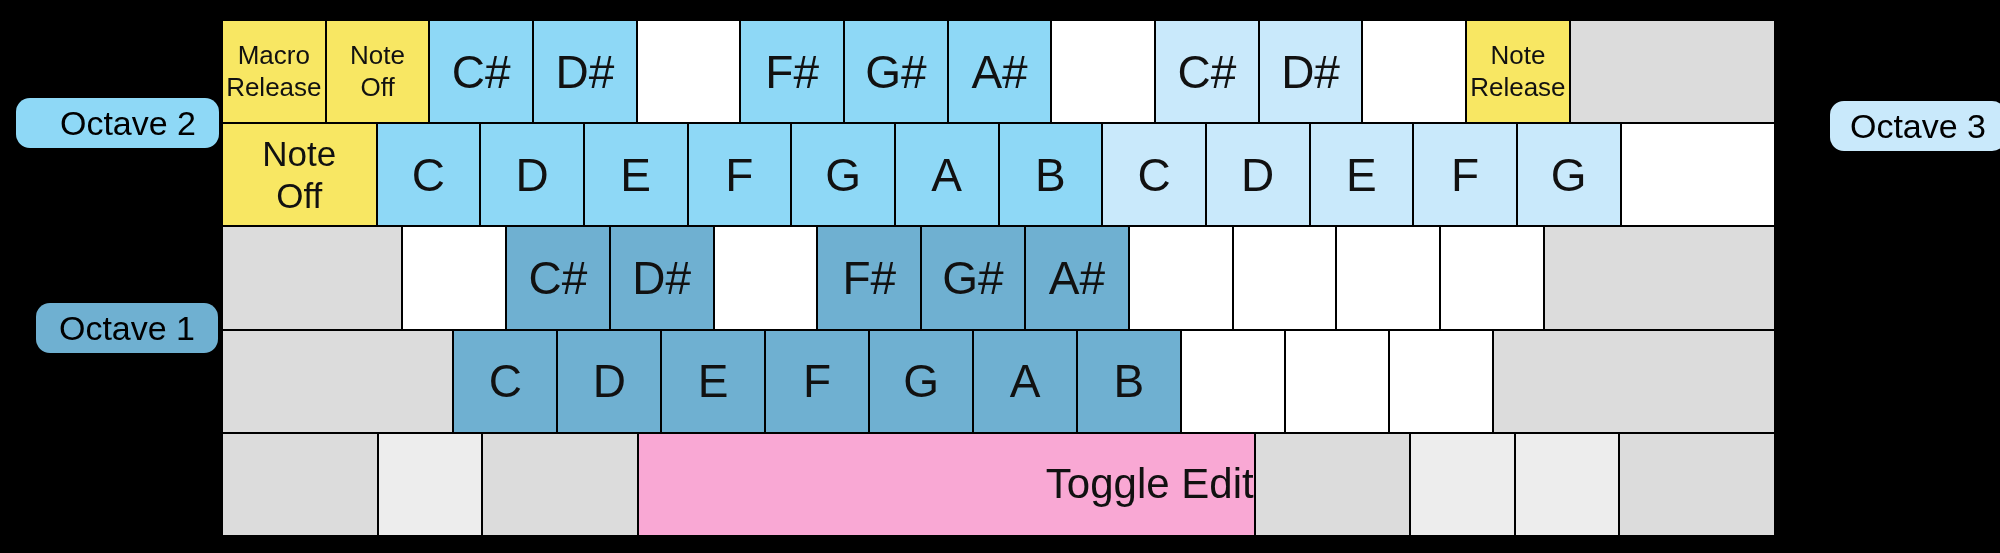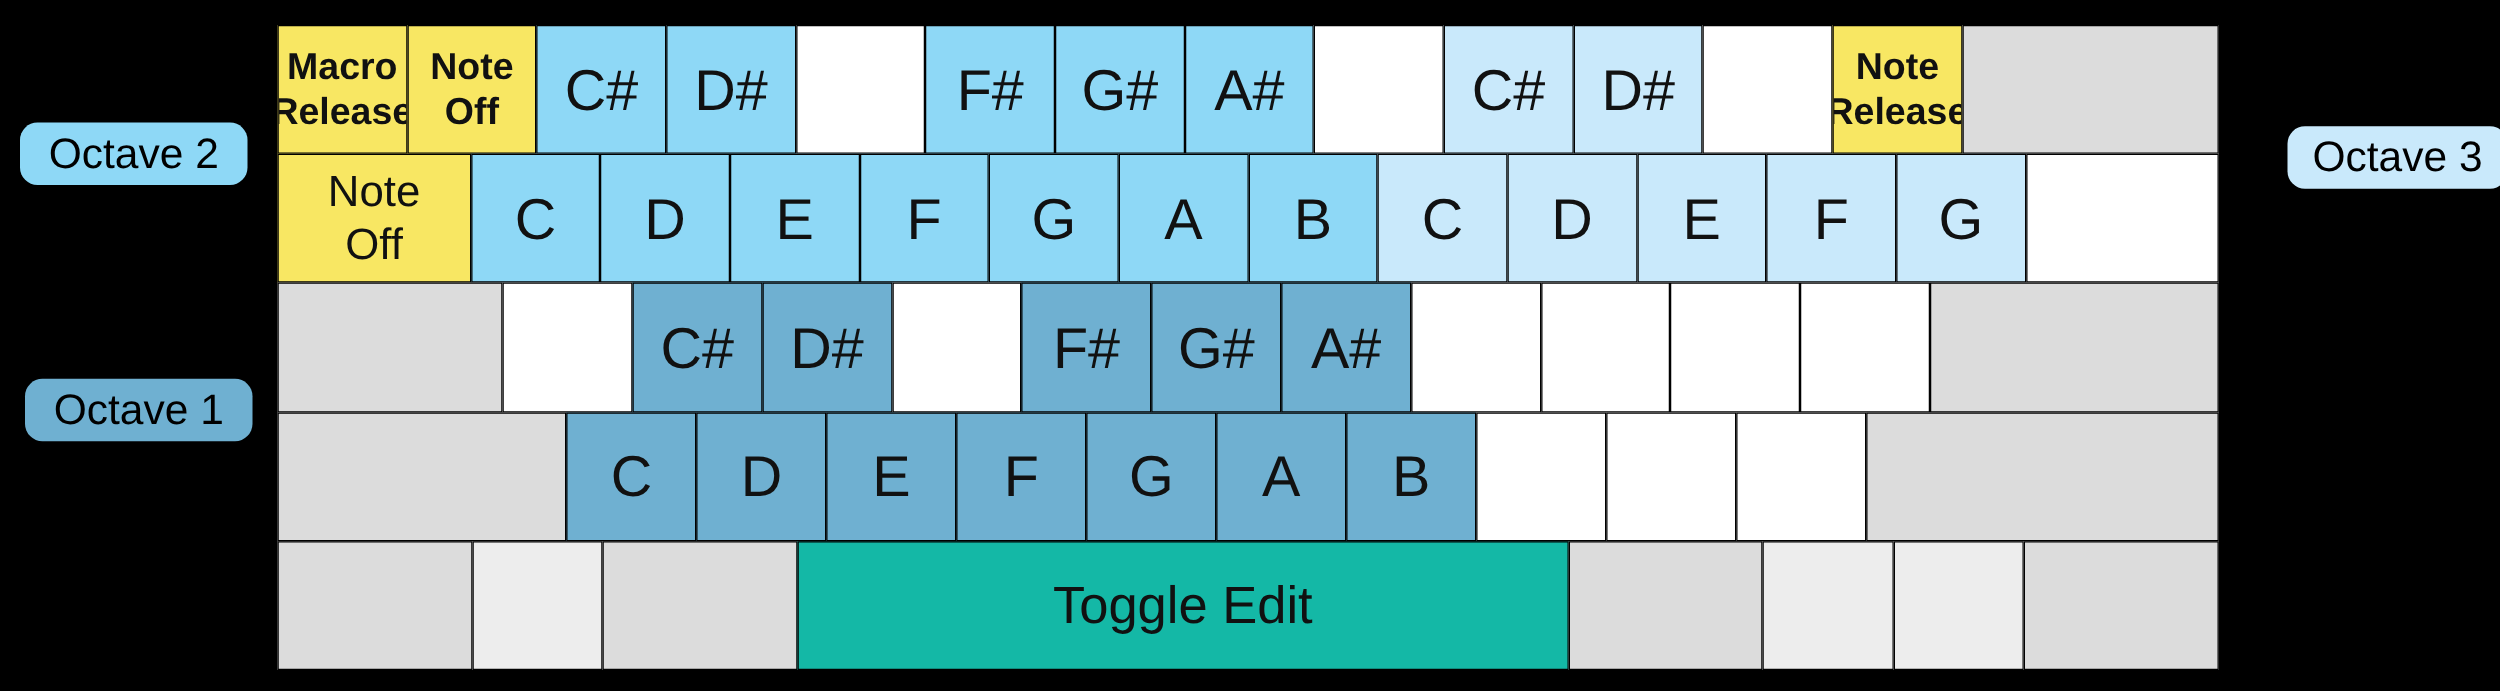--- a/index.html
+++ b/index.html
@@ -24,38 +24,38 @@
     display:flex;flex-direction:column;
     align-items:center;justify-content:center;
     text-align:center;
     line-height:1.15;
     min-width:0;
     overflow:hidden;
   }
   .f-lg{font-size:46px;line-height:1;}
   .f-te{font-size:42px;line-height:1;}
   .f-md{font-size:35px;line-height:1.2;}
-  .f-sm{font-size:30px;line-height:1.2;font-weight:bold;}
+  .f-sm{font-size:26px;line-height:1.2;}
   .pill{
     position:absolute;
     display:flex;align-items:center;justify-content:center;
     border-radius:14px;
     font-size:34px;
     color:#000;
     white-space:nowrap;
   }
   .pill-oct2{left:16px;top:98px;width:182px;height:50px;}
-  .pill-oct1{left:20px;top:303px;width:182px;height:50px;}
+  .pill-oct1{left:36px;top:303px;width:182px;height:50px;}
   .pill-oct3{left:1802px;top:101px;width:176px;height:50px;}
 </style>
 </head>
 <body>
 
 <div class="stage" style="background: rgb(0, 0, 0);">
-  <div class="pill pill-oct2" style="background: rgb(142, 216, 246);">Octave 2</div>
+  <div class="pill pill-oct2" style="background: rgb(142, 216, 246); padding-left: 21px;">Octave 2</div>
   <div class="pill pill-oct1" style="background: rgb(111, 176, 209);">Octave 1</div>
   <div class="pill pill-oct3" style="background: rgb(201, 233, 251); margin-left: 28px;">Octave 3</div>
   <div class="keyboard" id="keyboard">
       <div class="krow">
         <div class="key f-sm" style="flex: 1 1 0px; background: rgb(248, 231, 99);">
           <span>Macro</span>
           <span>Release</span>
         </div>
         <div class="key f-sm" style="flex: 1 1 0px; background: rgb(248, 231, 99);">
           <span>Note</span>
@@ -184,21 +184,21 @@
         </div>
         <div class="key" style="flex: 1 1 0px; background: rgb(255, 255, 255);"></div>
         <div class="key" style="flex: 1 1 0px; background: rgb(255, 255, 255);"></div>
         <div class="key" style="flex: 1 1 0px; background: rgb(255, 255, 255);"></div>
         <div class="key" style="flex: 2.75 2.75 0px; background: rgb(220, 220, 220);"></div>
       </div>
       <div class="krow">
         <div class="key" style="flex: 1.5 1.5 0px; background: rgb(220, 220, 220);"></div>
         <div class="key" style="flex: 1 1 0px; background: rgb(237, 237, 237);"></div>
         <div class="key" style="flex: 1.5 1.5 0px; background: rgb(220, 220, 220);"></div>
-        <div class="key f-te" style="flex: 6 6 0px; background: #14b8a6;">
+        <div class="key f-te" style="flex: 6 6 0px; background: #f9a8d4; align-items: flex-end;">
           <span>Toggle Edit</span>
         </div>
         <div class="key" style="flex: 1.5 1.5 0px; background: rgb(220, 220, 220);"></div>
         <div class="key" style="flex: 1 1 0px; background: rgb(237, 237, 237);"></div>
         <div class="key" style="flex: 1 1 0px; background: rgb(237, 237, 237);"></div>
         <div class="key" style="flex: 1.5 1.5 0px; background: rgb(220, 220, 220);"></div>
       </div>
     </div>
 </div>
 

